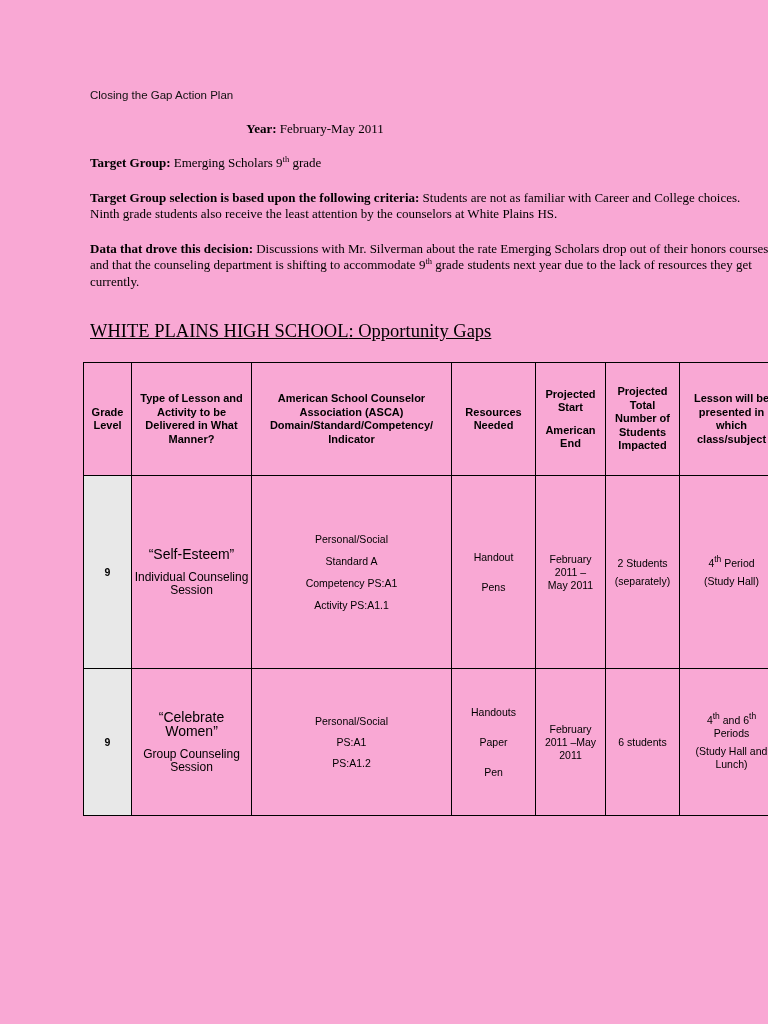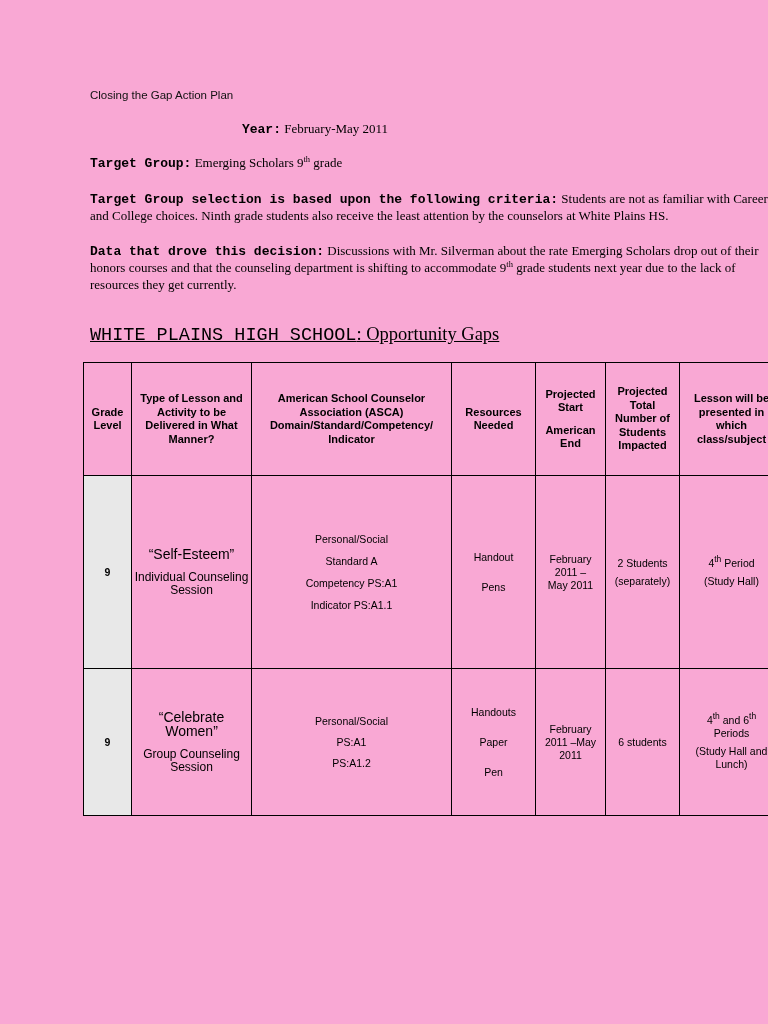--- a/index.html
+++ b/index.html
@@ -37,21 +37,20 @@
     color: #111;
   }
   .center-line {
     text-align: center;
     margin-top: 19px;
     font-size: 13px;
     padding-right: 230px;
   }
   .b {
     font-weight: bold;
-    font-family: Liberation Mono, monospace;
   }
   .para {
     font-size: 13px;
     line-height: 16.5px;
     margin-top: 18px;
   }
   sup {
     font-size: 8.5px;
     vertical-align: super;
     line-height: 0;
@@ -191,21 +190,21 @@
             <span class="sp"></span>
             <span class="bold-sm">Individual</span>
             <span class="bold-sm">Counseling</span>
             <span class="bold-sm">Session</span>
           </td>
           <td>
             <span class="asca-stack">
               <span class="l">Personal/Social</span>
               <span class="l">Standard A</span>
               <span class="l">Competency PS:A1</span>
-              <span class="l">Indicator PS:A1.1</span>
+              <span class="l">Activity PS:A1.1</span>
             </span>
           </td>
           <td>
             <span class="res-stack">
               <span class="l">Handout</span>
               <span class="l">Pens</span>
             </span>
           </td>
           <td>
             <span class="stack">

